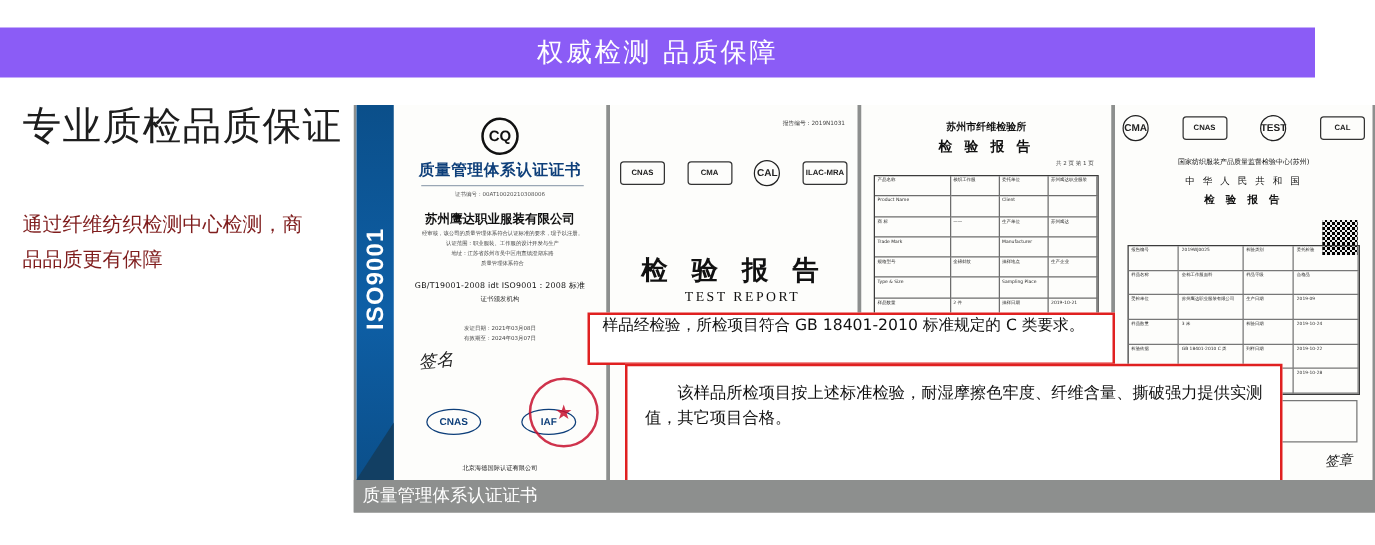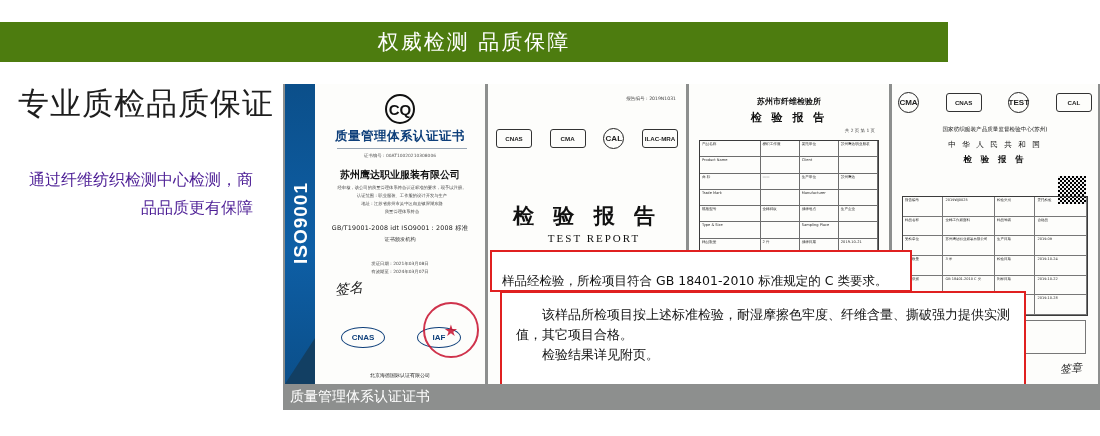--- a/index.html
+++ b/index.html
@@ -13,23 +13,23 @@
     font-family: "Liberation Sans", sans-serif;
     overflow: hidden;
     position: relative;
   }
 
   
   .banner {
     position: absolute;
     left: 0;
     top: 22px;
-    width: 948px;
+    width: 1052px;
     height: 40px;
-    background: #4d7c0f;
+    background: #8b5cf6;
     display: flex;
     align-items: center;
     justify-content: center;
   }
   .banner-title {
     color: #ffffff;
     font-size: 21px;
     letter-spacing: 2px;
     font-family: "DejaVu Sans", sans-serif;
     font-weight: 400;
@@ -39,32 +39,31 @@
   .left-col {
     position: absolute;
     left: 18px;
     top: 86px;
     width: 262px;
   }
   .headline {
     font-size: 31px;
     color: #1d1d1d;
     letter-spacing: 1px;
-    font-family: Liberation Serif, serif;
+    font-family: Liberation Mono, monospace;
     line-height: 1.15;
     white-space: nowrap;
   }
   .sub-copy {
     margin-top: 44px;
-    color: #4c1d95;
+    color: #7f1d1d;
     font-size: 16px;
     line-height: 1.75;
     font-family: "DejaVu Sans", sans-serif;
     width: 235px;
-    text-align: right;
   }
 
   
   .cert-area {
     position: absolute;
     left: 283px;
     top: 84px;
     width: 817px;
     height: 326px;
     background: #8d8f8e;
@@ -112,21 +111,21 @@
   }
   .c1-body { position: absolute; left: 30px; top: 0; right: 0; bottom: 0; }
   .c1-logo {
     position: absolute;
     left: 50%; top: 10px;
     transform: translateX(-50%);
     width: 26px; height: 26px;
     border: 2px solid #111;
     border-radius: 50%;
     display: flex; align-items: center; justify-content: center;
-    font-size: 15px; font-weight: bold; color: #111;
+    font-size: 12px; font-weight: bold; color: #111;
   }
   .c1-title {
     position: absolute; left: 0; right: 0; top: 44px;
     text-align: center;
     font-size: 12.5px; font-weight: bold; color: #0e3f7a;
     font-family: "DejaVu Sans", sans-serif;
     letter-spacing: 0.5px;
   }
   .c1-underline {
     position: absolute; left: 22px; right: 18px; top: 64px;
@@ -329,26 +328,26 @@
 
   
   .callout {
     position: absolute;
     border: 2px solid #e02020;
     background: #ffffff;
     color: #111;
     font-family: "DejaVu Sans", sans-serif;
   }
   .callout-1 {
-    left: 490px;
+    left: 470px;
     top: 250px;
     width: 398px;
     height: 38px;
     display: flex;
-    align-items: flex-end;
+    align-items: flex-start;
     padding: 0 10px;
     font-size: 12.5px;
   }
   .callout-2 {
     left: 500px;
     top: 291px;
     width: 494px;
     height: 88px;
     padding: 12px 14px 0 14px;
     font-size: 13px;
@@ -565,20 +564,19 @@
   </div>
 
 </div>
 
 <div class="callout callout-1">
   <span>样品经检验，所检项目符合 GB 18401-2010 标准规定的 C 类要求。</span>
 </div>
 
 <div class="callout callout-2">
   <div class="indent">该样品所检项目按上述标准检验，耐湿摩擦色牢度、纤维含量、撕破强力提供实测值，其它项目合格。</div>
-  <div class="indent">检验结果详见附页。</div>
 </div>
 
 <div class="caption-strip">
   <span class="cap-1">质量管理体系认证证书</span>
 </div>
 
 <div class="bottom-rule"></div>
 
 </body></html>

